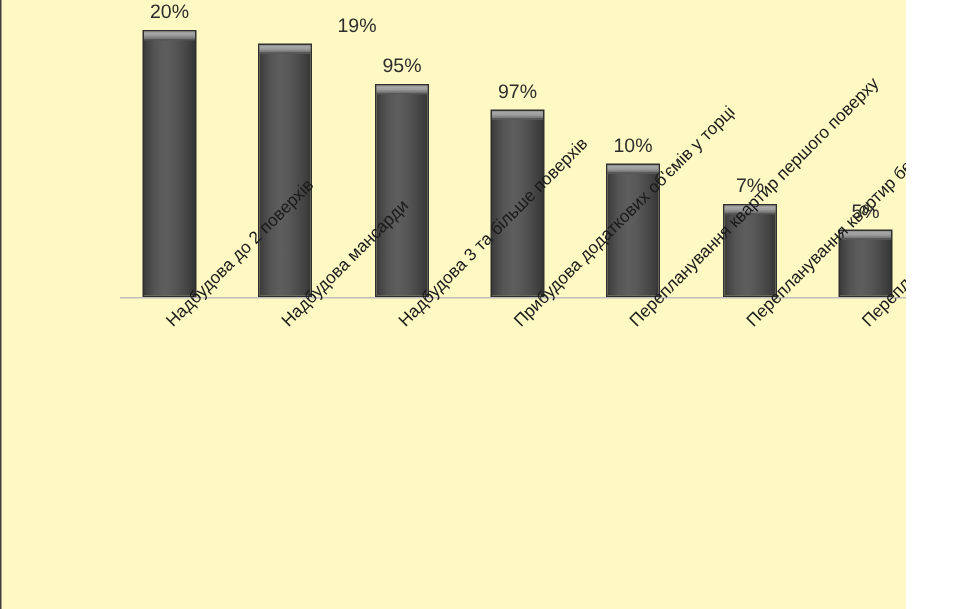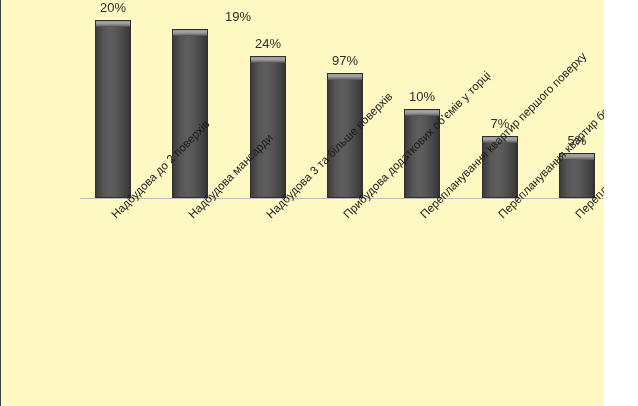--- a/index.html
+++ b/index.html
@@ -147,21 +147,21 @@
           <div class="bar" style="height: 89px;">
             <div class="bar-cap"></div>
           </div>
         </div>
       </div>
     <div id="labels-layer">
         <div class="bar-value" style="left: 113px; top: 0px; transform: translateX(-50%);">20%</div>
         <div class="cat-label" style="left: 109px; top: 212px;">Надбудова до 2 поверхів</div>
         <div class="bar-value" style="left: 190px; top: 9px; transform: translateX(-50%); margin-left: 48px;">19%</div>
         <div class="cat-label" style="left: 186px; top: 212px;">Надбудова мансарди</div>
-        <div class="bar-value" style="left: 268px; top: 36px; transform: translateX(-50%);">24%</div>
+        <div class="bar-value" style="left: 268px; top: 36px; transform: translateX(-50%);">95%</div>
         <div class="cat-label" style="left: 264px; top: 212px;">Надбудова 3 та більше поверхів</div>
         <div class="bar-value" style="left: 345px; top: 53px; transform: translateX(-50%);">97%</div>
         <div class="cat-label" style="left: 341px; top: 212px;">Прибудова додаткових об'ємів у торці</div>
         <div class="bar-value" style="left: 422px; top: 89px; transform: translateX(-50%);">10%</div>
         <div class="cat-label" style="left: 418px; top: 212px;">Перепланування квартир першого поверху</div>
         <div class="bar-value" style="left: 500px; top: 116px; transform: translateX(-50%);">7%</div>
         <div class="cat-label" style="left: 496px; top: 212px;">Перепланування квартир без зміни площі</div>
         <div class="bar-value" style="left: 577px; top: 133px; transform: translateX(-50%);">5%</div>
         <div class="cat-label" style="left: 573px; top: 212px;">Перепланування квартир підвищеної площі</div>
       </div>

